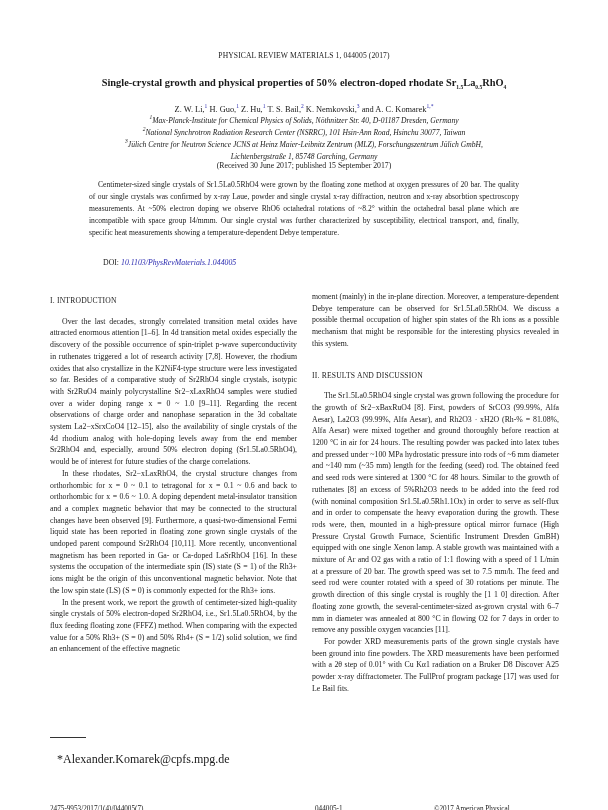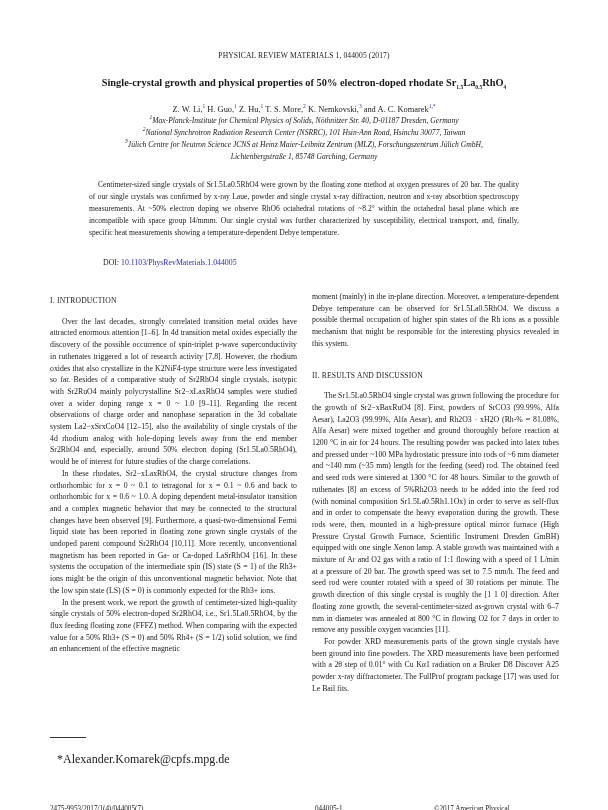--- a/index.html
+++ b/index.html
@@ -8,21 +8,21 @@
   .page { position: absolute; left: 0; top: 8px; width: 512px; height: 810px; }
   .journal-header { position: absolute; top: 43px; left: 0; width: 608px; text-align: center;
          font-size: 7.6px; letter-spacing: 0.1px; }
   .title { position: absolute; top: 69px; left: 0; width: 608px; text-align: center;
          font-size: 10.4px; font-weight: bold; }
   .authors { position: absolute; top: 97px; left: 0; width: 608px; text-align: center; font-size: 8.4px; }
   .aff { position: absolute; left: 0; width: 608px; text-align: center; font-size: 7.6px; font-style: italic; line-height: 12px; }
   .received { position: absolute; top: 153px; left: 0; width: 608px; text-align: center; font-size: 7.8px; }
   .abstract { position: absolute; top: 171px; left: 89px; width: 430px; font-size: 7.6px; line-height: 12px; text-align: justify; text-indent: 9px; }
   .doi { position: absolute; top: 250px; left: 103px; font-size: 7.8px; }
-  .doi a { color: #2b2bb0; text-decoration: none; }
+  .doi a { color: #2b2bb0; text-decoration: none; font-style: italic; }
   .col { position: absolute; width: 247px; font-size: 7.8px; line-height: 11.7px; text-align: justify; }
   .col-left { left: 50px; top: 263px; }
   .col-right { left: 312px; top: 263px; }
   .section-head { text-align: left; font-weight: normal; font-size: 7.6px; margin: 24px 0 9px 0; letter-spacing: 0.2px; }
   .para { text-indent: 12px; margin: 0; }
   sub, sup { font-size: 5.5px; line-height: 0; }
   .footnote-rule { position: absolute; left: 50px; top: 729px; width: 36px; border-top: 0.8px solid #333; }
   .footnote { position: absolute; left: 57px; top: 744px; font-size: 12px; }
   .footer { position: absolute; top: 797px; font-size: 7.2px; text-decoration: underline; }
   .sup-link { color: #2b2bb0; }
@@ -35,30 +35,31 @@
   <div class="journal-header">PHYSICAL REVIEW MATERIALS 1, 044005 (2017)</div>
 
   <div class="title">
     <span>Single-crystal growth and physical properties of 50% electron-doped rhodate Sr</span><sub>1.5</sub><span>La</span><sub>0.5</sub><span>RhO</span><sub>4</sub>
   </div>
 
   <div class="authors">
     <span>Z. W. Li,</span><sup class="sup-link">1</sup>
     <span> H. Guo,</span><sup class="sup-link">1</sup>
     <span> Z. Hu,</span><sup class="sup-link">1</sup>
-    <span> T. S. More,</span><sup class="sup-link">2</sup>
+    <span> T. S. Bail,</span><sup class="sup-link">2</sup>
     <span> K. Nemkovski,</span><sup class="sup-link">3</sup>
     <span> and A. C. Komarek</span><sup class="sup-link">1,*</sup>
   </div>
 
   <div class="aff" style="top:107px;"><sup>1</sup><span>Max-Planck-Institute for Chemical Physics of Solids, Nöthnitzer Str. 40, D-01187 Dresden, Germany</span></div>
   <div class="aff" style="top:119px;"><sup>2</sup><span>National Synchrotron Radiation Research Center (NSRRC), 101 Hsin-Ann Road, Hsinchu 30077, Taiwan</span></div>
   <div class="aff" style="top:131px;"><sup>3</sup><span>Jülich Centre for Neutron Science JCNS at Heinz Maier-Leibnitz Zentrum (MLZ), Forschungszentrum Jülich GmbH,</span></div>
   <div class="aff" style="top:143px;"><span>Lichtenbergstraße 1, 85748 Garching, Germany</span></div>
 
+  <div class="received">(Received 30 June 2017; published 15 September 2017)</div>
 
   <div class="abstract">Centimeter-sized single crystals of Sr1.5La0.5RhO4 were grown by the floating zone method at oxygen pressures of 20 bar. The quality of our single crystals was confirmed by x-ray Laue, powder and single crystal x-ray diffraction, neutron and x-ray absorbtion spectroscopy measurements. At ~50% electron doping we observe RhO6 octahedral rotations of ~8.2° within the octahedral basal plane which are incompatible with space group I4/mmm. Our single crystal was further characterized by susceptibility, electrical transport, and, finally, specific heat measurements showing a temperature-dependent Debye temperature.</div>
 
   <div class="doi">
     <span>DOI: </span><a>10.1103/PhysRevMaterials.1.044005</a>
   </div>
 
   <div class="col col-left">
     <div class="section-head">I.  INTRODUCTION</div>
     <p class="para">Over the last decades, strongly correlated transition metal oxides have attracted enormous attention [1–6]. In 4d transition metal oxides especially the discovery of the possible occurrence of spin-triplet p-wave superconductivity in ruthenates triggered a lot of research activity [7,8]. However, the rhodium oxides that also crystallize in the K2NiF4-type structure were less investigated so far. Besides of a comparative study of Sr2RhO4 single crystals, isotypic with Sr2RuO4 mainly polycrystalline Sr2−xLaxRhO4 samples were studied over a wider doping range x = 0 ~ 1.0 [9–11]. Regarding the recent observations of charge order and nanophase separation in the 3d cobaltate system La2−xSrxCoO4 [12–15], also the availability of single crystals of the 4d rhodium analog with hole-doping levels away from the end member Sr2RhO4 and, especially, around 50% electron doping (Sr1.5La0.5RhO4), would be of interest for future studies of the charge correlations.</p>

